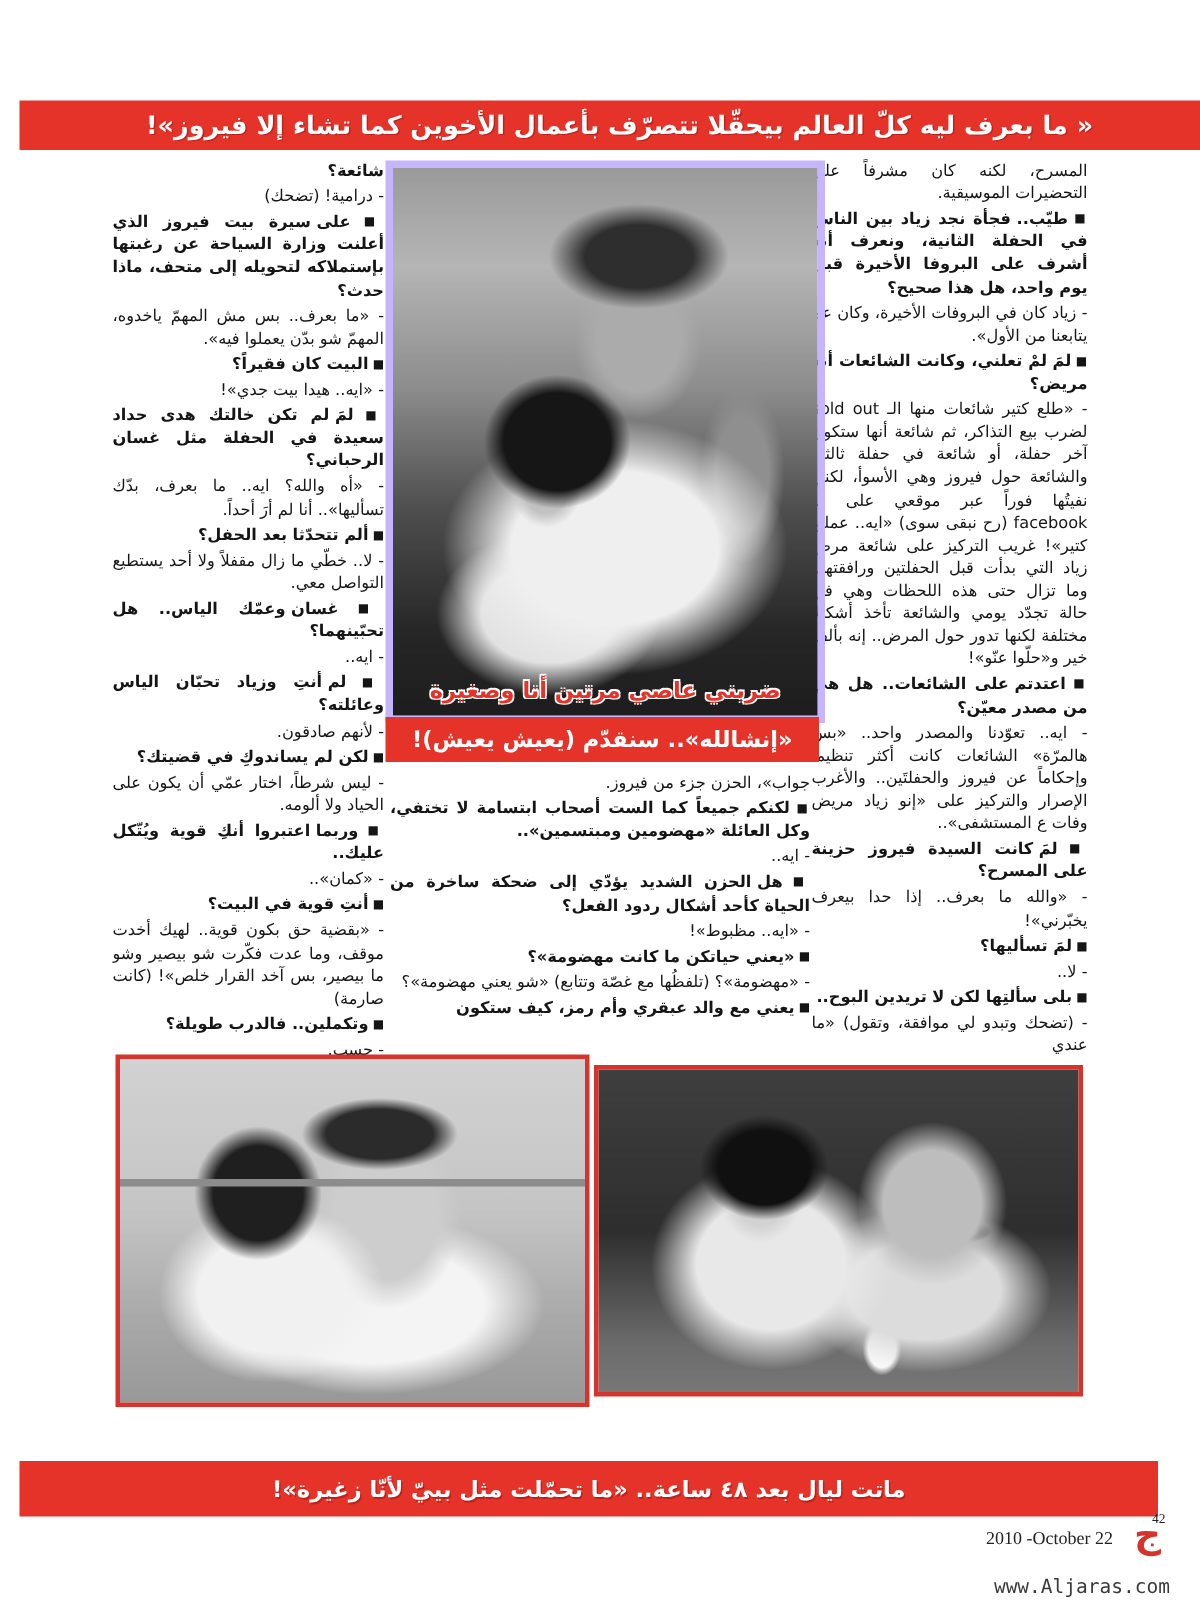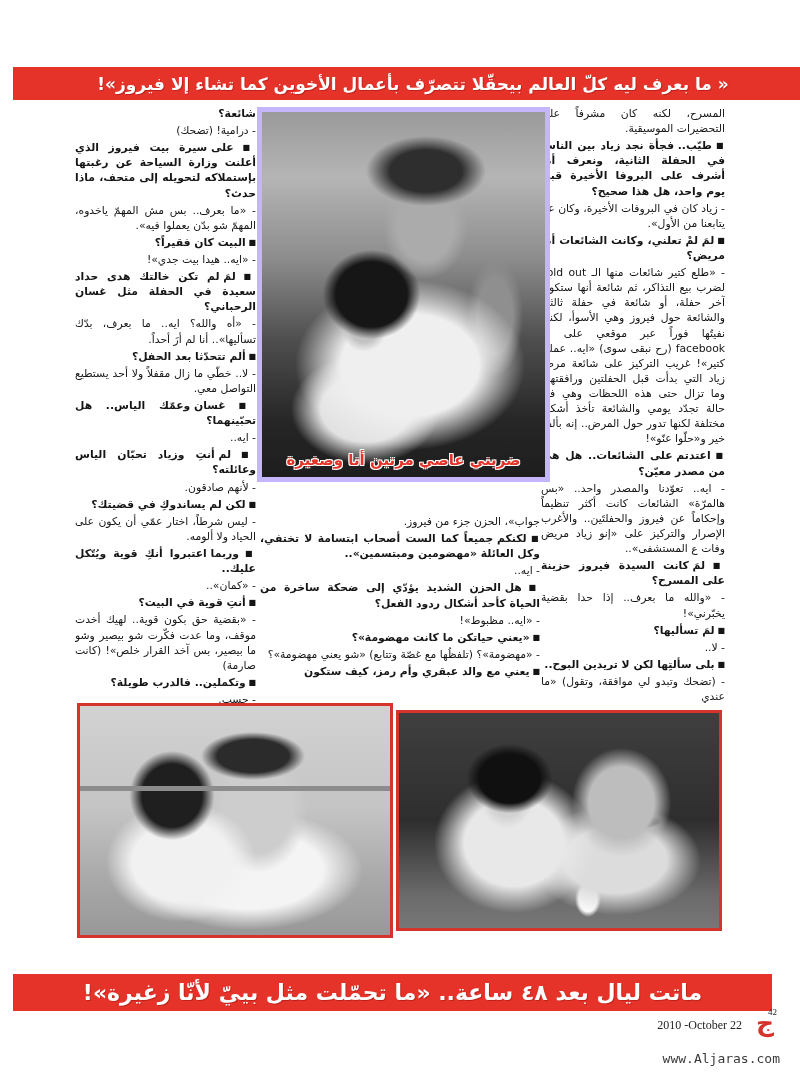--- a/index.html
+++ b/index.html
@@ -56,21 +56,21 @@
     radial-gradient(closest-side,#bdbdbd 62%,transparent 95%) 79% 32%/105px 115px no-repeat,
     radial-gradient(closest-side,#151515 70%,transparent 100%) 79% 50%/46px 16px no-repeat,
     radial-gradient(closest-side,#dcdcdc 60%,transparent 100%) 88% 88%/170px 110px no-repeat,
     radial-gradient(closest-side,#fafafa 70%,transparent 100%) 60% 94%/26px 36px no-repeat,
     linear-gradient(180deg,#3f3f3f 0%,#2e2e2e 50%,#6b6b6b 85%,#777 100%);}
   
   .bottom-caption{position:absolute;left:75px;top:939px;width:650px;text-align:center;
         color:#e5332a;font-weight:bold;font-size:20px;direction:rtl;
         text-shadow:-1px -1px 0 #fff,1px -1px 0 #fff,-1px 1px 0 #fff,1px 1px 0 #fff;margin-top:36px;}
   .bottom-banner{position:absolute;left:13px;top:974px;width:759px;height:37px;background:#e5332a;
-        color:#fff;font-weight:bold;font-size:22px;display:flex;align-items:center;
+        color:#fff;font-weight:bold;font-size:15px;display:flex;align-items:center;
         justify-content:center;direction:rtl;text-shadow:1px 1px 0 rgba(120,0,0,.35);}
   
   .footer-date{position:absolute;right:58px;top:1018px;font-family:"Liberation Serif",serif;
         font-size:12px;color:#222;}
   .footer-pagenum{position:absolute;right:23px;top:1007px;font-size:9px;color:#222;
         font-family:"Liberation Serif",serif;}
   .footer-logo{position:absolute;right:26px;top:1010px;color:#d5342c;font-size:25px;
         font-weight:bold;line-height:1;}
   .website{position:absolute;right:20px;top:1051px;font-family:"DejaVu Sans Mono",monospace;
         font-size:13px;color:#3a3a3a;}
@@ -86,31 +86,32 @@
 
   <div class="col col-right">
       <div class="para cont">المسرح، لكنه كان مشرفاً على التحضيرات الموسيقية.</div>
       <div class="para q"><span class="bullet">■ </span>طيّب.. فجأة نجد زياد بين الناس في الحفلة الثانية، ونعرف أنه أشرف على البروفا الأخيرة قبل يوم واحد، هل هذا صحيح؟</div>
       <div class="para a">- زياد كان في البروفات الأخيرة، وكان عم يتابعنا من الأول».</div>
       <div class="para q"><span class="bullet">■ </span>لمَ لمْ تعلني، وكانت الشائعات أنه مريض؟</div>
       <div class="para a">- «طلع كتير شائعات منها الـ sold out لضرب بيع التذاكر، ثم شائعة أنها ستكون آخر حفلة، أو شائعة في حفلة ثالثة، والشائعة حول فيروز وهي الأسوأ، لكني نفيتُها فوراً عبر موقعي على الـ facebook (رح نبقى سوى) «ايه.. عملوا كتير»! غريب التركيز على شائعة مرض زياد التي بدأت قبل الحفلتين ورافقتهما وما تزال حتى هذه اللحظات وهي في حالة تجدّد يومي والشائعة تأخذ أشكالاً مختلفة لكنها تدور حول المرض.. إنه بألف خير و«حلّوا عنّو»!</div>
       <div class="para q"><span class="bullet">■ </span>اعتدتم على الشائعات.. هل هي من مصدر معيّن؟</div>
       <div class="para a">- ايه.. تعوّدنا والمصدر واحد.. «بس هالمرّة» الشائعات كانت أكثر تنظيماً وإحكاماً عن فيروز والحفلتَين.. والأغرب الإصرار والتركيز على «إنو زياد مريض وفات ع المستشفى»..</div>
       <div class="para q"><span class="bullet">■ </span>لمَ كانت السيدة فيروز حزينة على المسرح؟</div>
-      <div class="para a">- «والله ما بعرف.. إذا حدا بقضية يخبّرني»!</div>
+      <div class="para a">- «والله ما بعرف.. إذا حدا بيعرف يخبّرني»!</div>
       <div class="para q"><span class="bullet">■ </span>لمَ تسأليها؟</div>
       <div class="para a">- لا..</div>
       <div class="para q"><span class="bullet">■ </span>بلى سألتِها لكن لا تريدين البوح..</div>
       <div class="para a">- (تضحك وتبدو لي موافقة، وتقول) «ما عندي</div>
     </div>
 
   <div class="center-photo">
     <div class="photo-art center-art"></div>
     <div class="overlay-caption">ضربني عاصي مرتين أنا وصغيرة</div>
   </div>
+  <div class="photo-band">«إنشالله».. سنقدّم (يعيش يعيش)!</div>
 
   <div class="col col-middle">
       <div class="para cont">جواب»، الحزن جزء من فيروز.</div>
       <div class="para q"><span class="bullet">■ </span>لكنكم جميعاً كما الست أصحاب ابتسامة لا تختفي، وكل العائلة «مهضومين ومبتسمين»..</div>
       <div class="para a">- ايه..</div>
       <div class="para q"><span class="bullet">■ </span>هل الحزن الشديد يؤدّي إلى ضحكة ساخرة من الحياة كأحد أشكال ردود الفعل؟</div>
       <div class="para a">- «ايه.. مظبوط»!</div>
       <div class="para q"><span class="bullet">■ </span>«يعني حياتكن ما كانت مهضومة»؟</div>
       <div class="para a">- «مهضومة»؟ (تلفظُها مع غصّة وتتابع) «شو يعني مهضومة»؟</div>
       <div class="para q"><span class="bullet">■ </span>يعني مع والد عبقري وأم رمز، كيف ستكون</div>

